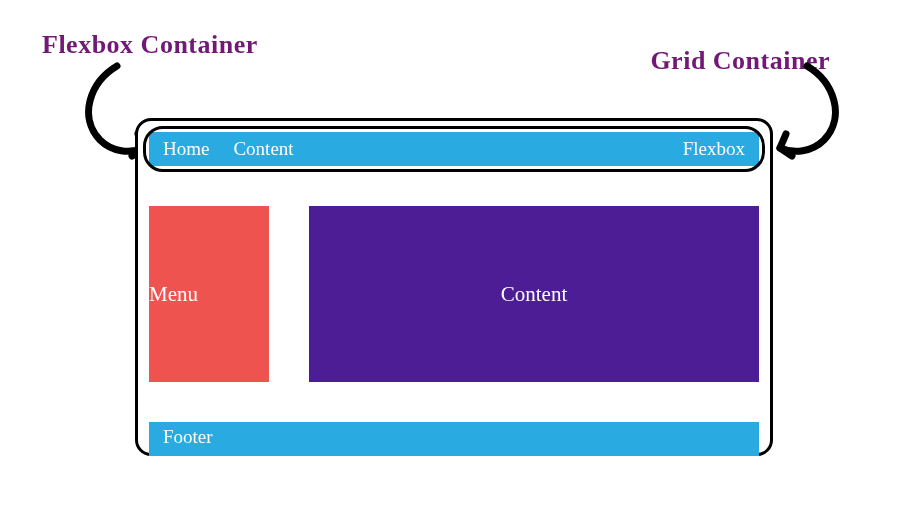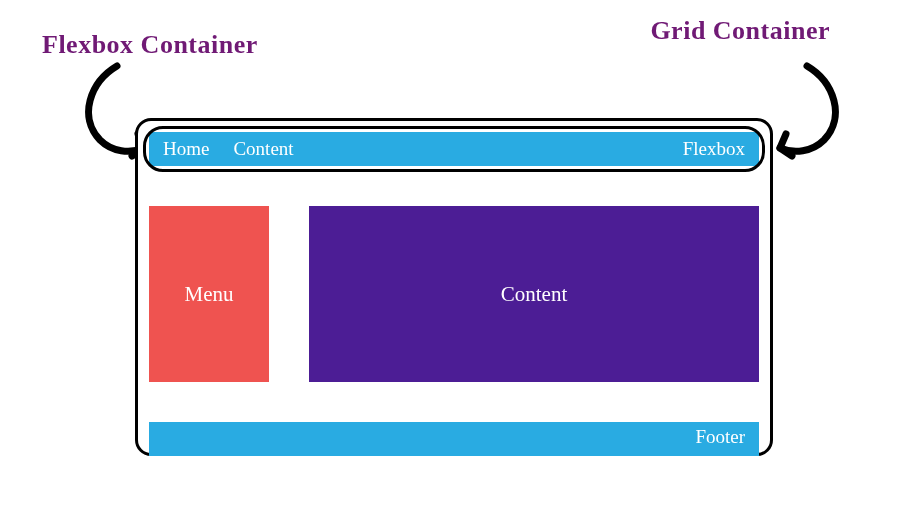--- a/index.html
+++ b/index.html
@@ -18,21 +18,21 @@
   
   .annotation {
     position: absolute;
     font-family: "Comic Sans MS", "Segoe Script", cursive;
     font-weight: bold;
     color: #701a75;
     font-size: 26px;
     letter-spacing: 0.5px;
   }
   .ann-left  { top: 30px; left: 42px; }
-  .ann-right { top: 16px; right: 70px; }
+  .ann-right { top: 46px; right: 70px; }
 
   
   .arrow {
     position: absolute;
     color: #000;
   }
 
   
   .stage {
     position: absolute;
@@ -78,41 +78,39 @@
     gap: 24px;
     font-size: 19px;
   }
   .header .spacer { flex: 1; }
 
   .menu {
     grid-area: menu;
     background: #ef5350;
     display: flex;
     align-items: center;
-    justify-content: center;
     font-size: 21px;
   }
 
   .content {
     grid-area: content;
     background: #4c1d95;
     display: flex;
     align-items: center;
     justify-content: center;
     font-size: 21px;
   }
 
   .footer {
     grid-area: footer;
     background: #29abe2;
     display: flex;
     align-items: center;
     padding: 4px 14px 8px;
     font-size: 19px;
-    justify-content: flex-end;
   }
 
   
   .flex-outline {
     position: absolute;
     top: 8px;
     left: 8px;
     right: 8px;
     height: 46px;
     border: 3px solid #000;

